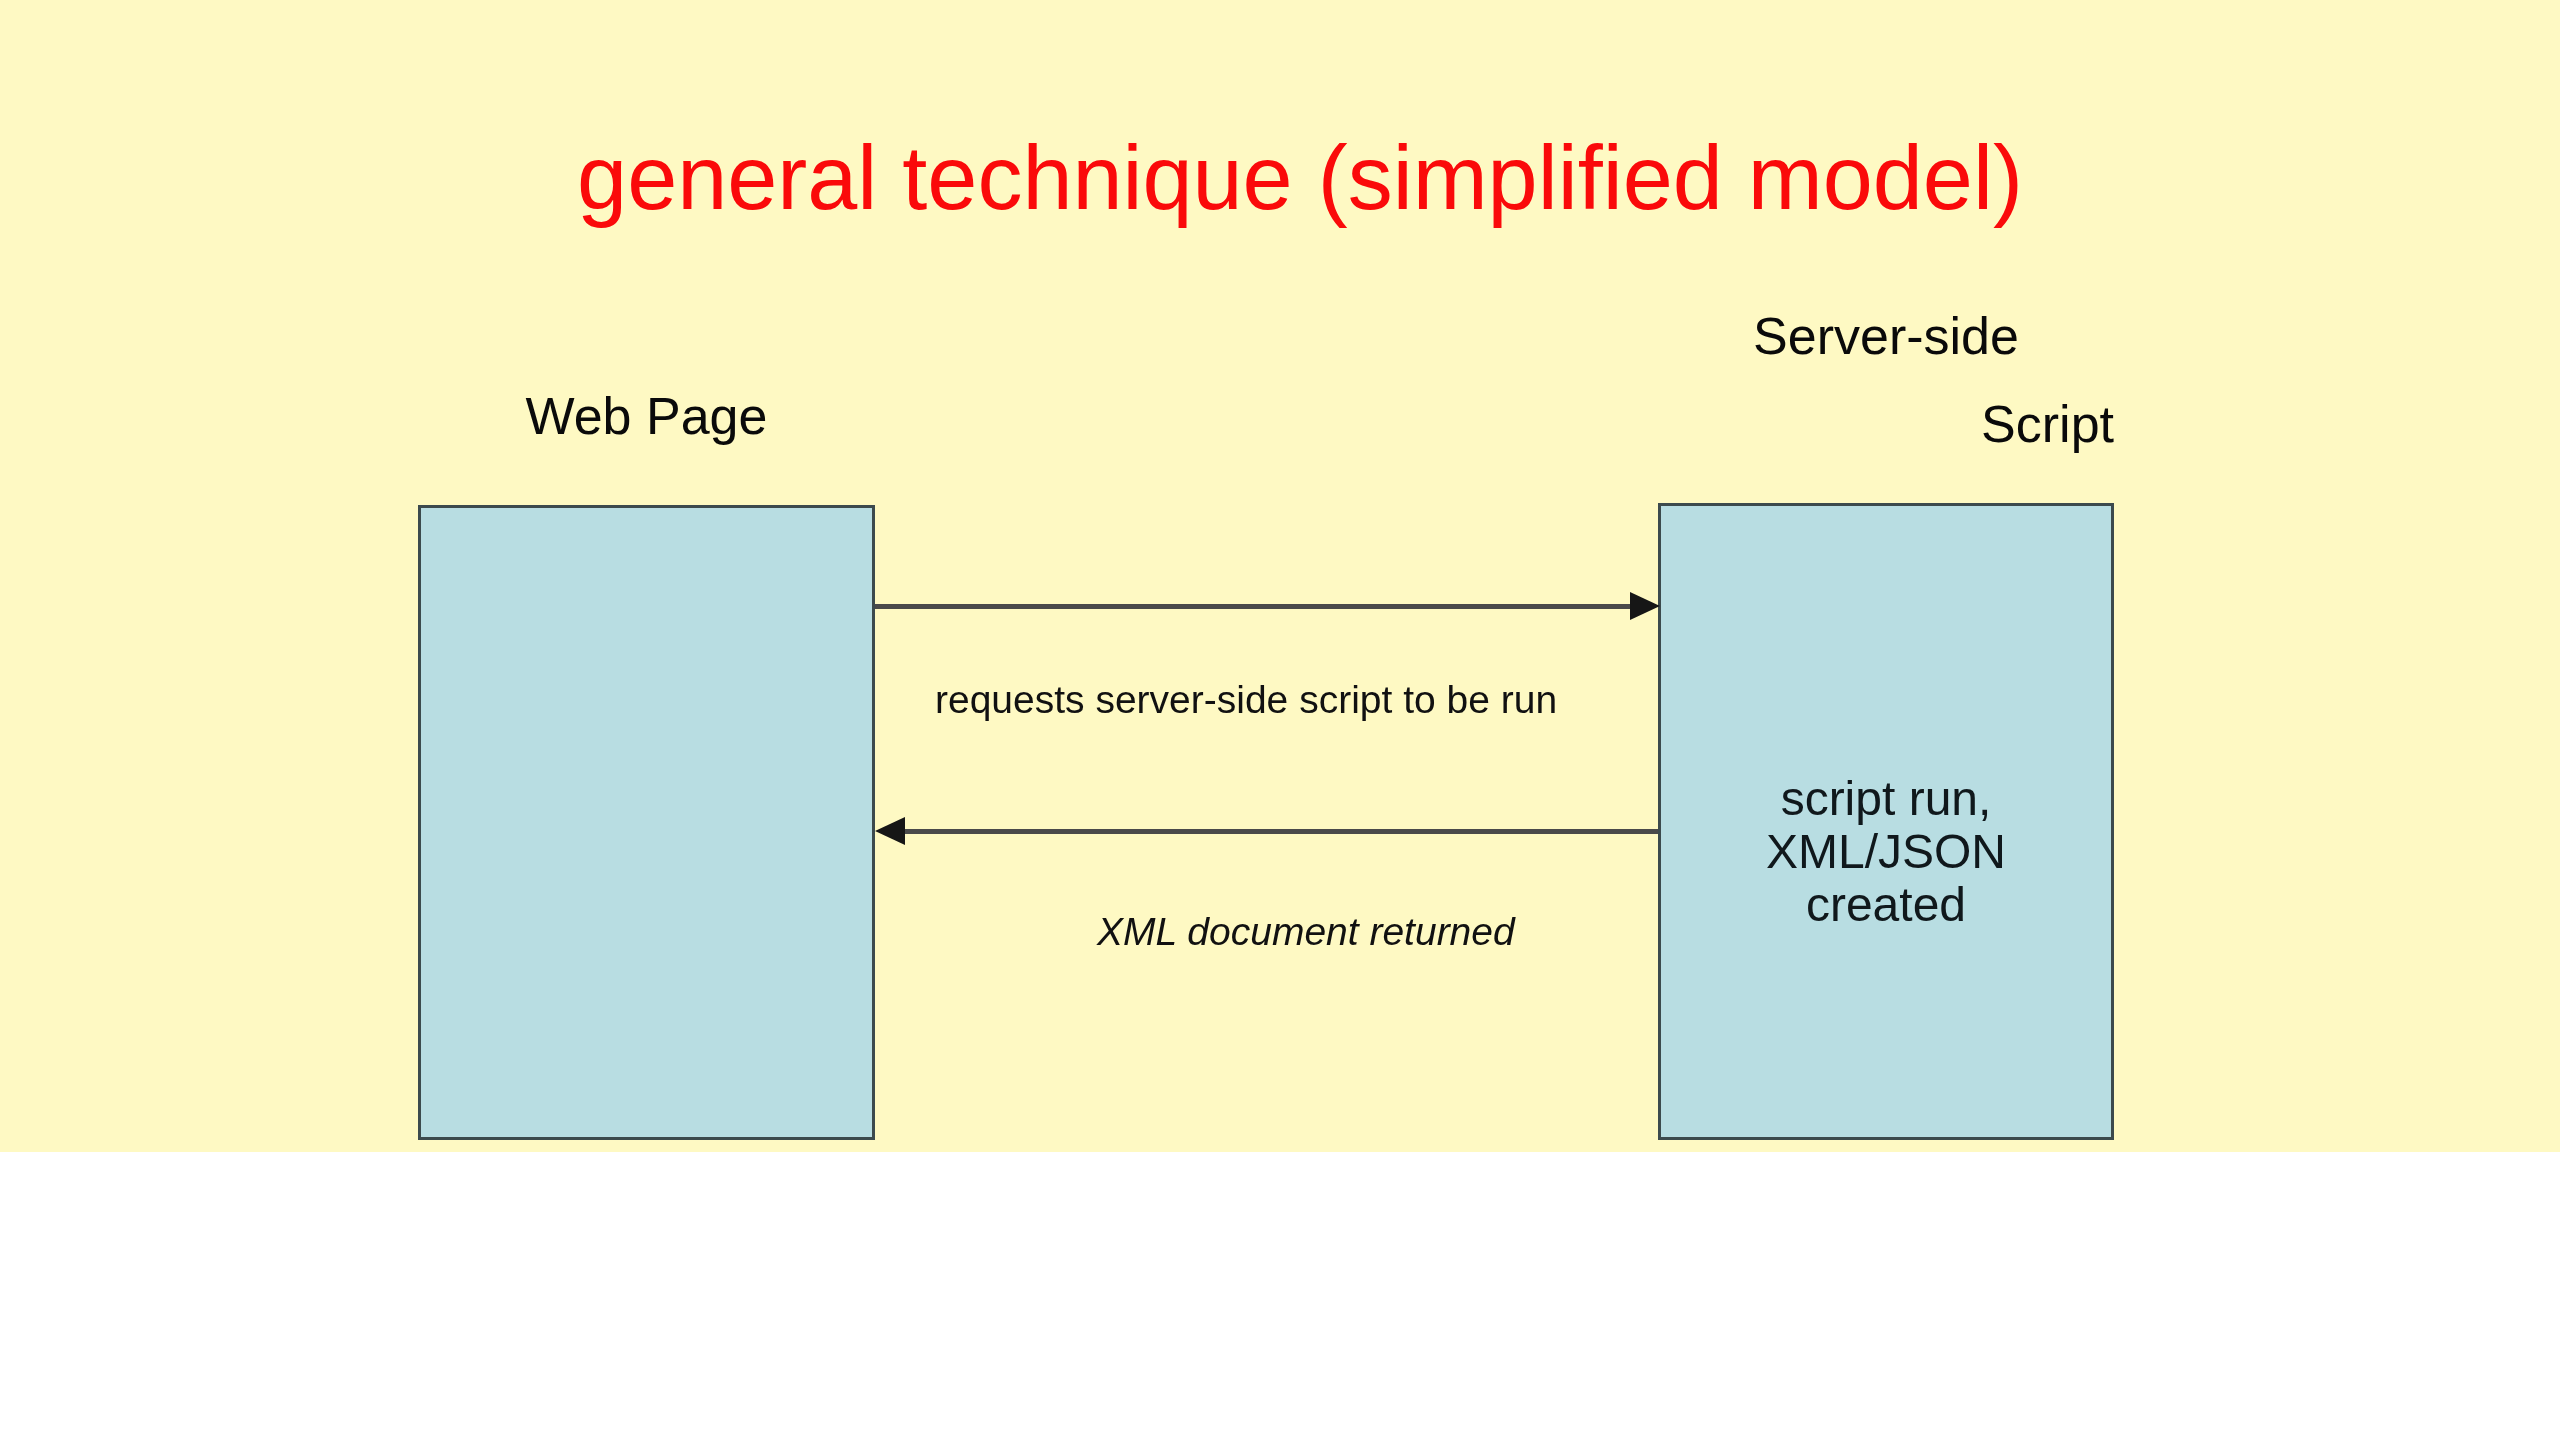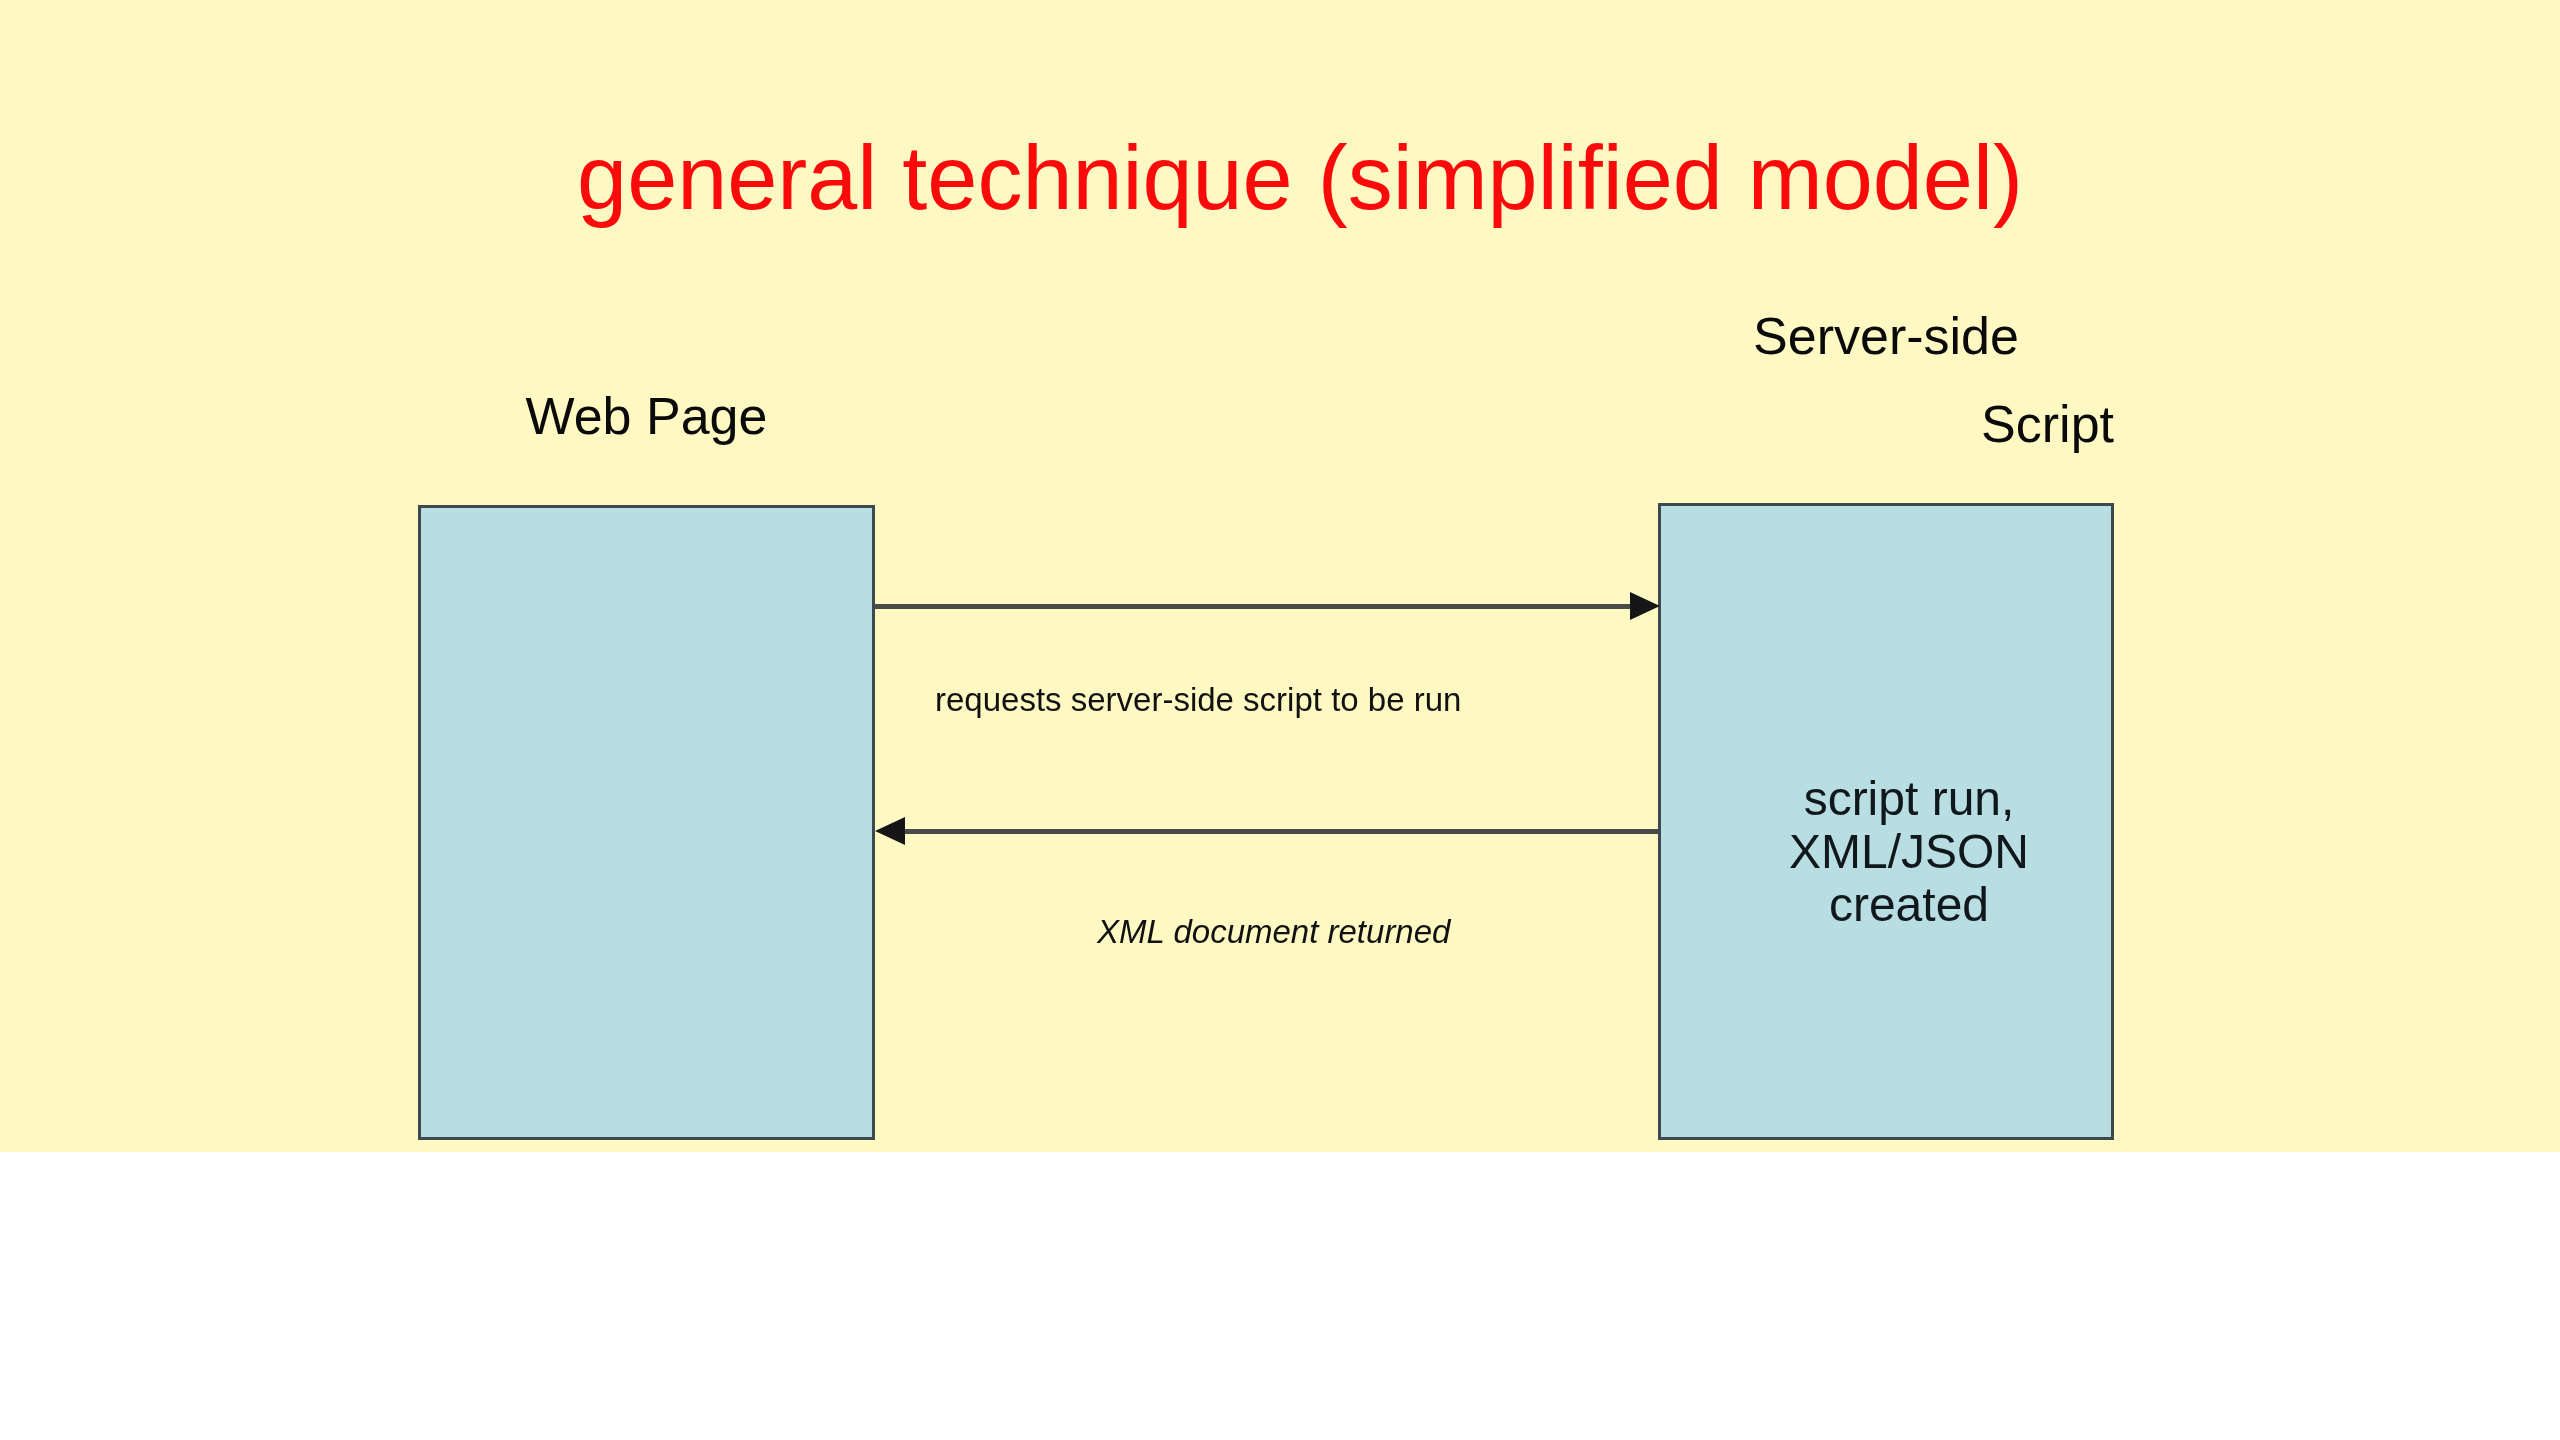--- a/index.html
+++ b/index.html
@@ -38,40 +38,40 @@
     box-sizing: border-box;
   }
   #web-page-box { left: 418px; top: 505px; width: 457px; height: 635px; }
   #server-script-box { left: 1658px; top: 503px; width: 456px; height: 637px; }
   .node-body {
     color: #10181c;
     font-size: 48px;
     line-height: 53px;
   }
   #web-page-body { left: 458px; top: 858px; width: 400px; text-align: left; }
-  #server-script-body { left: 1658px; top: 772px; width: 456px; text-align: center; padding-left: 23px; }
+  #server-script-body { left: 1658px; top: 772px; width: 456px; text-align: center; }
   .arrow-line { background: #4a4a4a; height: 5px; }
   #request-arrow-line { left: 875px; top: 604px; width: 757px; }
   #response-arrow-line { left: 903px; top: 829px; width: 755px; }
   .arrow-head { width: 0; height: 0; }
   #request-arrowhead {
     left: 1630px; top: 592px;
     border-top: 14px solid transparent;
     border-bottom: 14px solid transparent;
     border-left: 30px solid #161616;
   }
   #response-arrowhead {
     left: 875px; top: 817px;
     border-top: 14px solid transparent;
     border-bottom: 14px solid transparent;
     border-right: 30px solid #161616;
   }
   .arrow-label {
     color: #111111;
-    font-size: 33px;
+    font-size: 39px;
     line-height: 40px;
     white-space: nowrap;
   }
   #request-arrow-label { left: 935px; top: 680px; }
   #response-arrow-label { left: 1097px; top: 912px; font-style: italic; }
   #ajax-icon { left: 2392px; top: 1268px; }
 </style>
 </head>
 <body>
 

